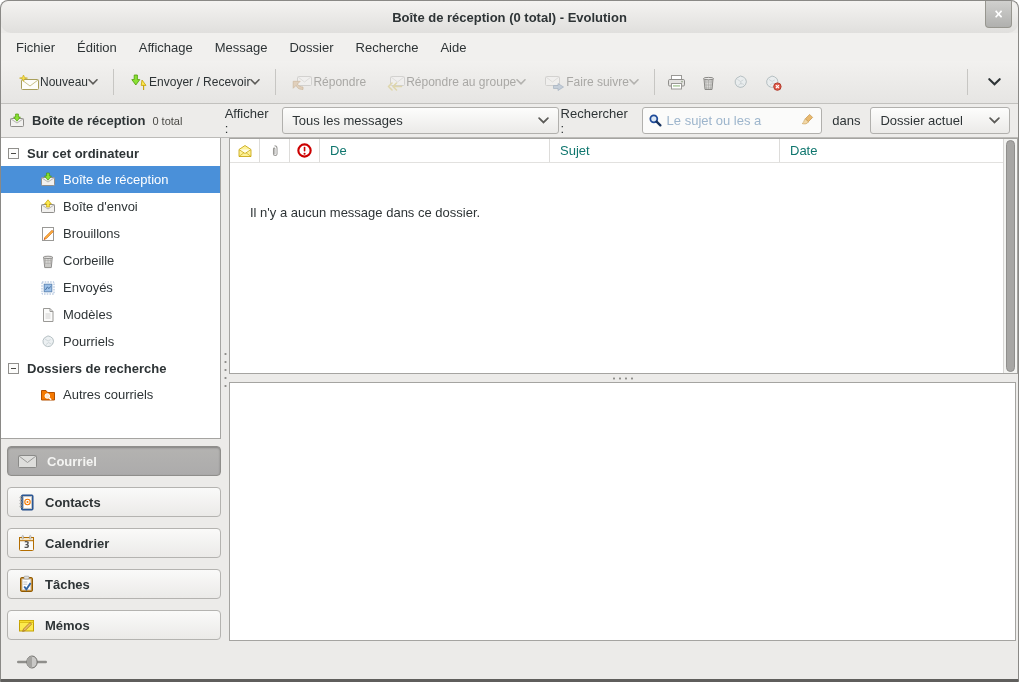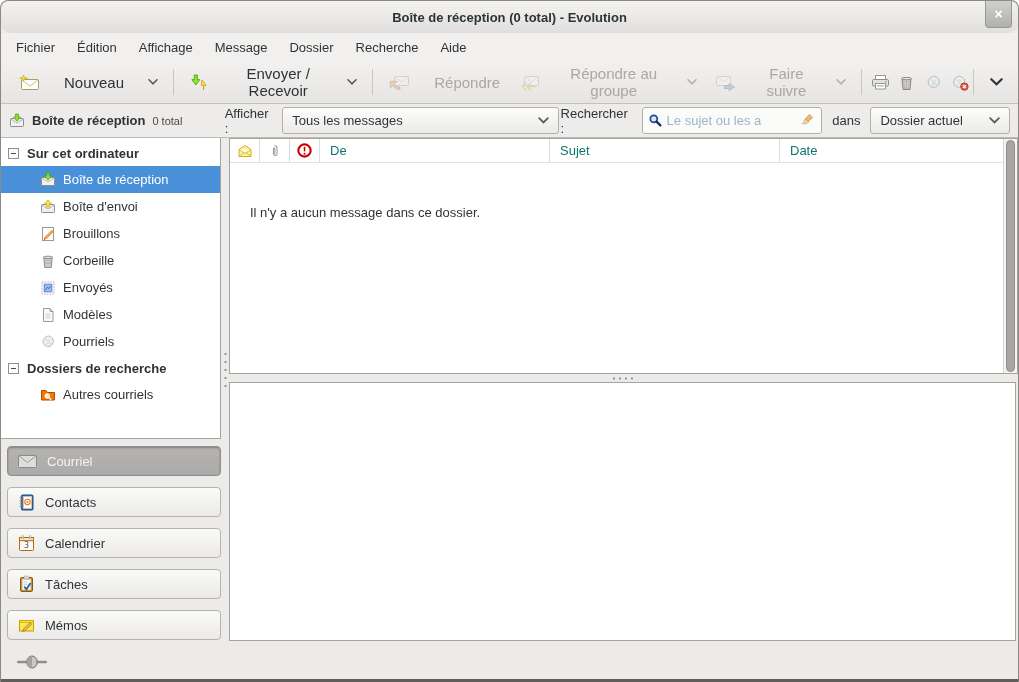--- a/index.html
+++ b/index.html
@@ -17,22 +17,22 @@
   .close-btn { position:absolute; top:0; right:6px; width:27px; height:27px;
     background:linear-gradient(#d0d0ce,#b0b0ae); border:1px solid #97968f; border-top:none;
     border-radius:0 0 4px 4px; color:#fff; font-weight:bold; font-size:14px;
     display:flex; align-items:center; justify-content:center; cursor:default; }
   
   .menubar { height:28px; display:flex; align-items:center; padding-left:4px; background:#f1f0ee; }
   .menu-item { padding:5px 11px; font-size:13px; color:#2e3436; }
   
   .toolbar { height:43px; display:flex; align-items:center; padding:0 8px;
     background:linear-gradient(#f2f1ef,#e6e5e3); border-bottom:1px solid #c2c1be; }
-  .tbtn { display:flex; align-items:center; gap:24px; border:0; background:transparent;
-    padding:6px 9px; font-size:15px; color:#2e3436; font-family:inherit; }
+  .tbtn { display:flex; align-items:center; gap:0; border:0; background:transparent;
+    padding:6px 9px; font-size:12px; color:#2e3436; font-family:inherit; }
   .tbtn.disabled { color:#a9a8a5; }
   .tbtn.disabled svg.pic { opacity:.55; filter:saturate(.6); }
   .tsep { width:1px; height:26px; background:#c7c6c3; margin:0 6px; }
   .ibtn { width:32px; height:32px; border:0; background:transparent;
     display:flex; align-items:center; justify-content:center; }
   .chev { color:#5d5c59; }
   .tbtn.disabled .chev { color:#b3b2af; }
   .overflow-btn { margin-left:4px; }
   
   .filterbar { height:34px; display:flex; align-items:center; padding:0 8px;
@@ -64,21 +64,21 @@
     display:flex; align-items:center; justify-content:center; flex:none; }
   .expander::after { content:""; width:5px; height:1px; background:#4a4945; }
   .tree-item { height:27px; display:flex; align-items:center; gap:7px; padding-left:39px; }
   .tree-item.selected { background:#4a90d9; color:#fff; }
   .vsplit-handle { position:absolute; right:2px; top:212px; width:3px; height:40px;
     background-image:radial-gradient(circle,#8f8e8b 1px,transparent 1.2px);
     background-size:3px 8px; background-repeat:repeat-y; }
   .switcher { padding:7px 8px 0 6px; display:flex; flex-direction:column; gap:11px; }
   .sw-btn { height:30px; display:flex; align-items:center; gap:9px; padding:0 9px;
     background:linear-gradient(#fafaf9,#ebeae8); border:1px solid #b4b3b0; border-radius:4px;
-    font-size:13px; color:#2e3436; font-family:inherit; }
+    font-size:13px; color:#2e3436; font-family:inherit;font-weight:bold; }
   .sw-btn.active { background:linear-gradient(#b4b3b1,#acabab); border-color:#8f8e8b;
     color:#f4f4f2; box-shadow:inset 0 1px 2px rgba(0,0,0,.28); }
   .right-col { flex:1; display:flex; flex-direction:column; min-width:0; }
   
   .message-list { height:236px; background:#fff; border:1px solid #a5a4a1; position:relative; }
   .list-header { height:24px; display:flex; border-bottom:1px solid #e2e1df;
     color:#0f766e; font-size:13px; margin-right:14px; }
   .hcell { display:flex; align-items:center; border-right:1px solid #dddcda; padding-left:10px; }
   .hcell.icon-cell { width:30px; justify-content:center; padding-left:0; }
   .hcell.c-de { width:230px; }

